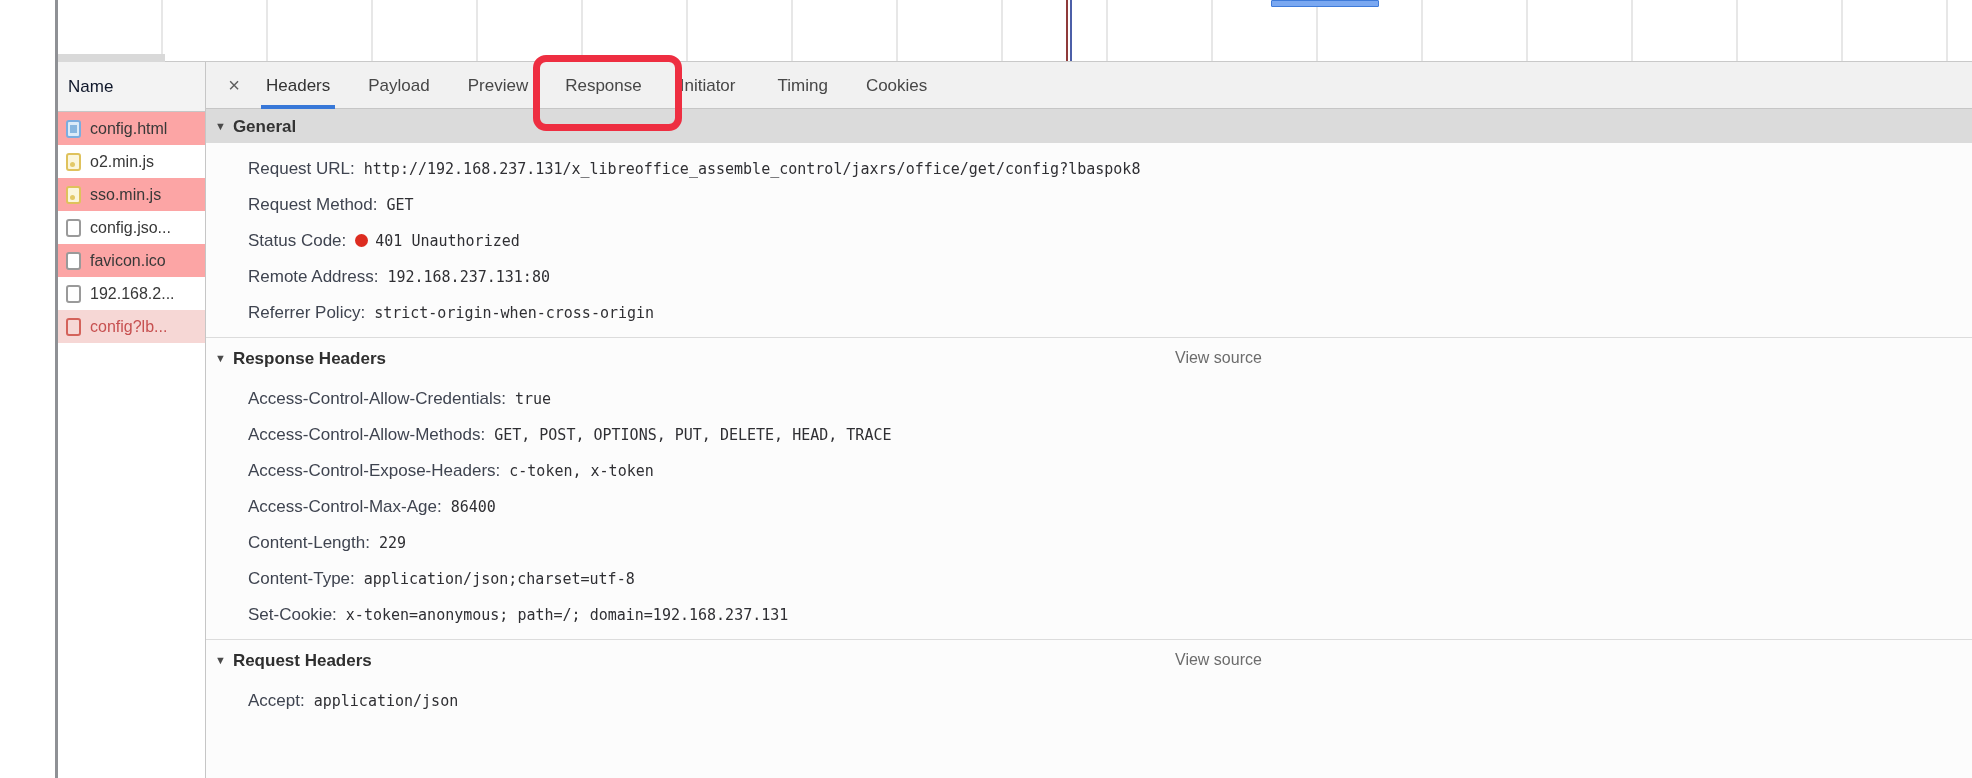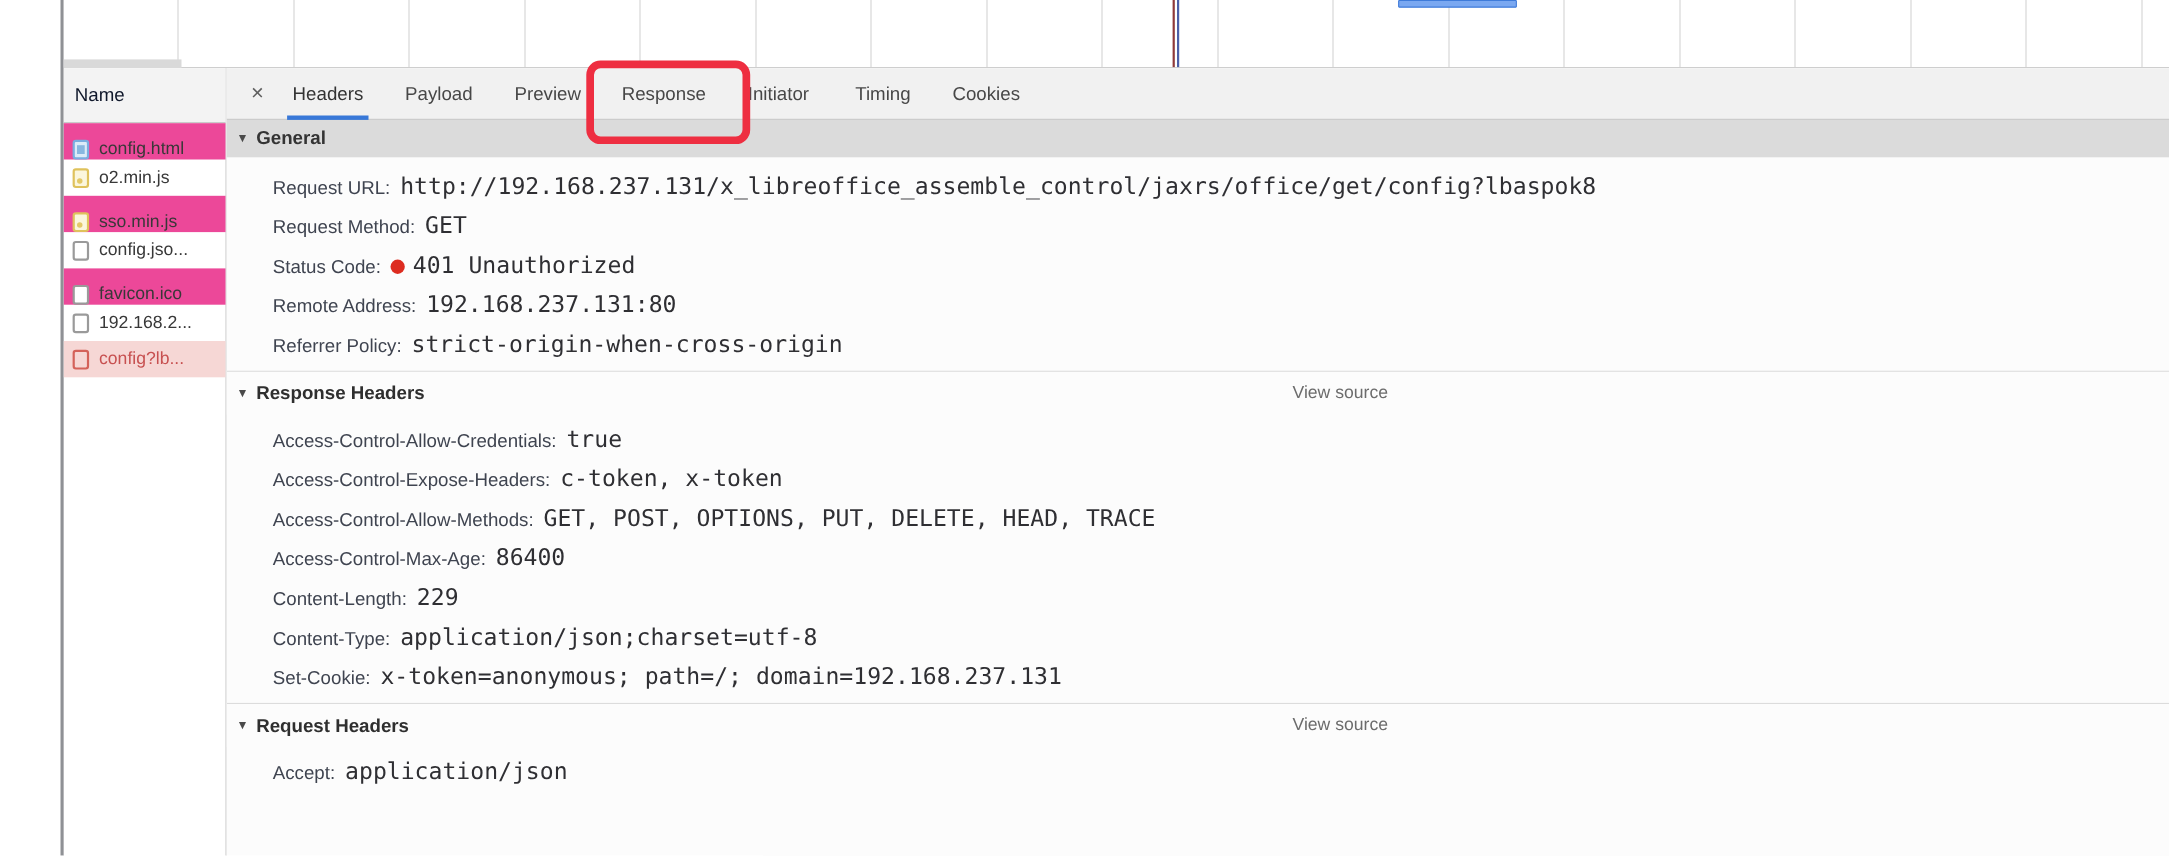--- a/index.html
+++ b/index.html
@@ -21,21 +21,21 @@
   .sidebar-scroll-nub { position:absolute; left:0px; top:54px; width:107px; height:8px; background:#d9d9d9; }
 
   
   .main { position:absolute; left:58px; top:62px; right:0; bottom:0; display:flex; }
 
   
   .sidebar { width:148px; flex:0 0 148px; border-right:1px solid #c6c6c6; background:#fff; }
   .sidebar-header { height:50px; line-height:50px; background:#f3f3f3; border-bottom:1px solid #c6c6c6;
     padding-left:10px; font-size:17px; color:#0f172a; }
   .req-row { height:33px; display:flex; align-items:center; padding-left:8px; font-size:16px; color:#383838; cursor:default; }
-  .req-row.stripe { background:#ec4899;align-items:flex-end; }
+  .req-row.stripe { background:#fca5a5; }
   .req-row.error { background:var(--error-row-bg,#f6d7d5); color:var(--error-row-text,#c75050); }
   .ico { width:15px; height:18px; border:2px solid #9a9a9a; border-radius:3px; background:#fff; margin-right:9px; position:relative; flex:0 0 15px; }
   .ico.doc { border-color:#7aade0; background:#dcebf8; }
   .ico.doc::after { content:""; position:absolute; left:2px; top:3px; width:7px; height:8px; background:#88b7e0; }
   .ico.js { border-color:#dfc25c; background:#fbf6dc; }
   .ico.js::after { content:""; position:absolute; left:2px; bottom:2px; width:5px; height:5px; border-radius:50%; background:#e3c968; }
   .ico.err { border-color:#d4625a; background:transparent; }
 
   
   .detail { flex:1 1 auto; position:relative; background:#fcfcfc; overflow:hidden; }
@@ -47,21 +47,21 @@
   .tab.active { color:#333; }
   .tab.active .tab-underline { content:""; position:absolute; left:-5px; right:-5px; bottom:0; height:4px; background:var(--active-tab-underline,#3878d8); }
 
   .section-band { height:34px; line-height:34px; background:#dbdbdb; padding-left:9px; font-size:17px; font-weight:bold; color:#343434; cursor:pointer; }
   .tri { display:inline-block; font-size:11px; color:#4a4a4a; margin-right:7px; vertical-align:2px; font-weight:normal; }
 
   .kv-list { padding-top:8px; padding-bottom:6px; }
   .kv-list.tight { padding-top:4px; }
   .kv-row { height:36px; line-height:36px; white-space:nowrap; padding-left:42px; overflow:hidden; }
   .k { font-weight:normal; font-size:17px; color:#3f4450; margin-right:9px; }
-  .v { font-family:"DejaVu Sans Mono", monospace; font-size:21px; color:#2f2f33; }
+  .v { font-family:"DejaVu Sans Mono", monospace; font-size:15px; color:#2f2f33; }
   .status-dot { display:inline-block; width:13px; height:13px; border-radius:50%; background:var(--status-error-dot,#dd2c20); margin:0 7px 0 0; vertical-align:-1px; }
 
   .section-header { position:relative; height:40px; line-height:40px; border-top:1px solid #dcdcdc; padding-left:9px;
     font-size:17px; font-weight:bold; color:#2f2f2f; cursor:pointer; background:#fcfcfc; }
   .view-source { position:absolute; left:969px; top:0; font-weight:normal; font-size:16px; color:#6c6c6c; cursor:pointer; }
 
   
   .annotation { position:absolute; left:533px; top:55px; width:149px; height:76px;
     border:7px solid var(--annotation-red,#ee2e41); border-radius:13px; z-index:50; pointer-events:none; background:transparent; }
 </style>
@@ -156,24 +156,24 @@
       <div class="section-header">
         <span class="tri">▼</span><span>Response Headers</span>
         <span class="view-source">View source</span>
       </div>
 
       <div class="kv-list tight">
         <div class="kv-row">
           <span class="k">Access-Control-Allow-Credentials:</span><span class="v">true</span>
         </div>
         <div class="kv-row">
+          <span class="k">Access-Control-Allow-Methods:</span><span class="v">GET, POST, OPTIONS, PUT, DELETE, HEAD, TRACE</span>
+        </div>
+        <div class="kv-row">
           <span class="k">Access-Control-Expose-Headers:</span><span class="v">c-token, x-token</span>
-        </div>
-        <div class="kv-row">
-          <span class="k">Access-Control-Allow-Methods:</span><span class="v">GET, POST, OPTIONS, PUT, DELETE, HEAD, TRACE</span>
         </div>
         <div class="kv-row">
           <span class="k">Access-Control-Max-Age:</span><span class="v">86400</span>
         </div>
         <div class="kv-row">
           <span class="k">Content-Length:</span><span class="v">229</span>
         </div>
         <div class="kv-row">
           <span class="k">Content-Type:</span><span class="v">application/json;charset=utf-8</span>
         </div>

